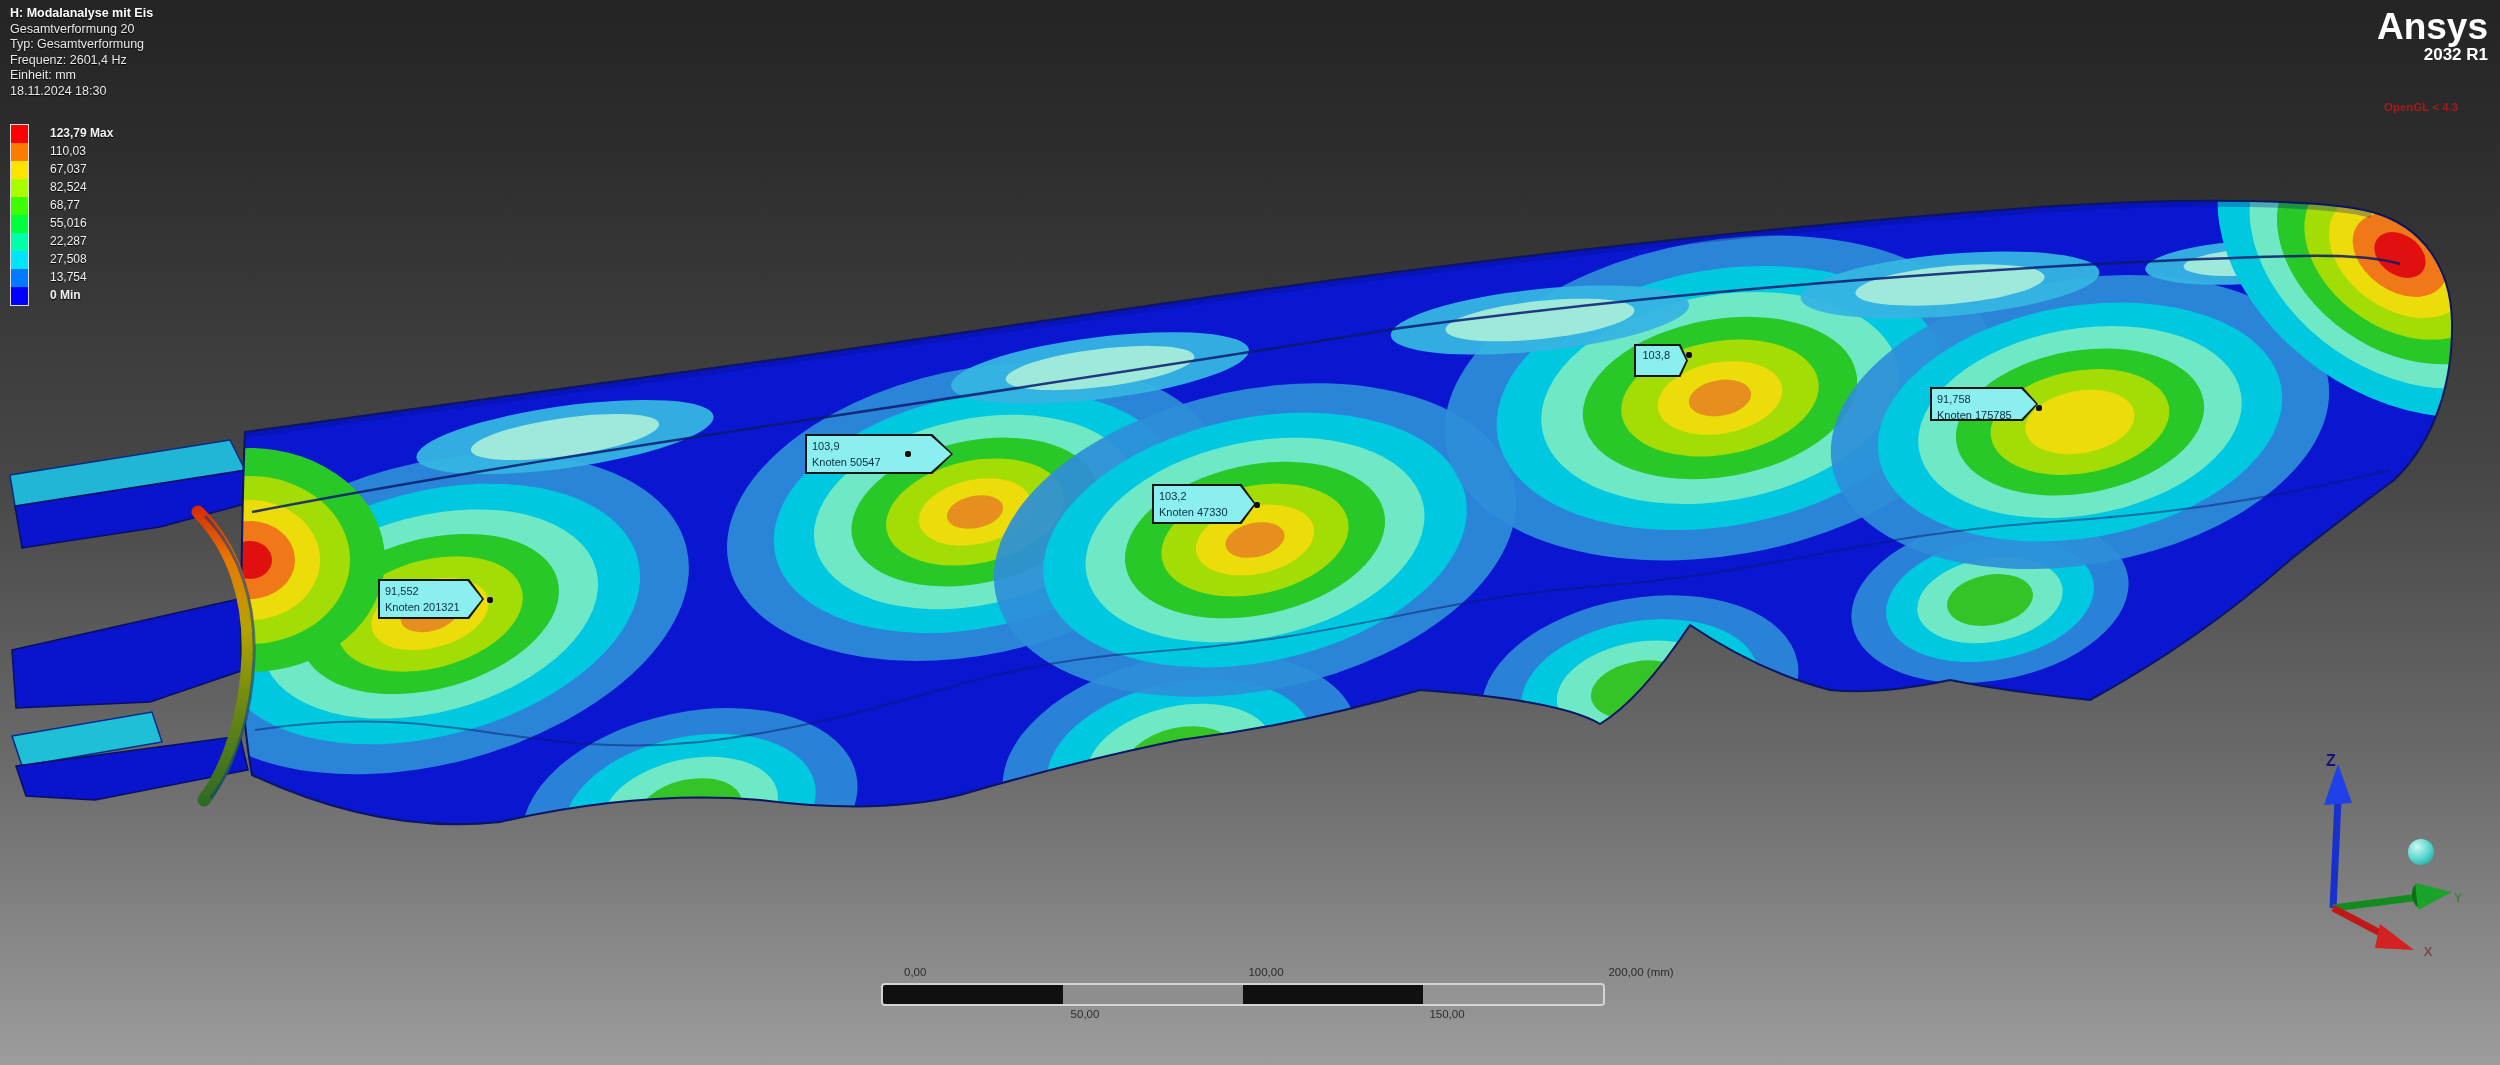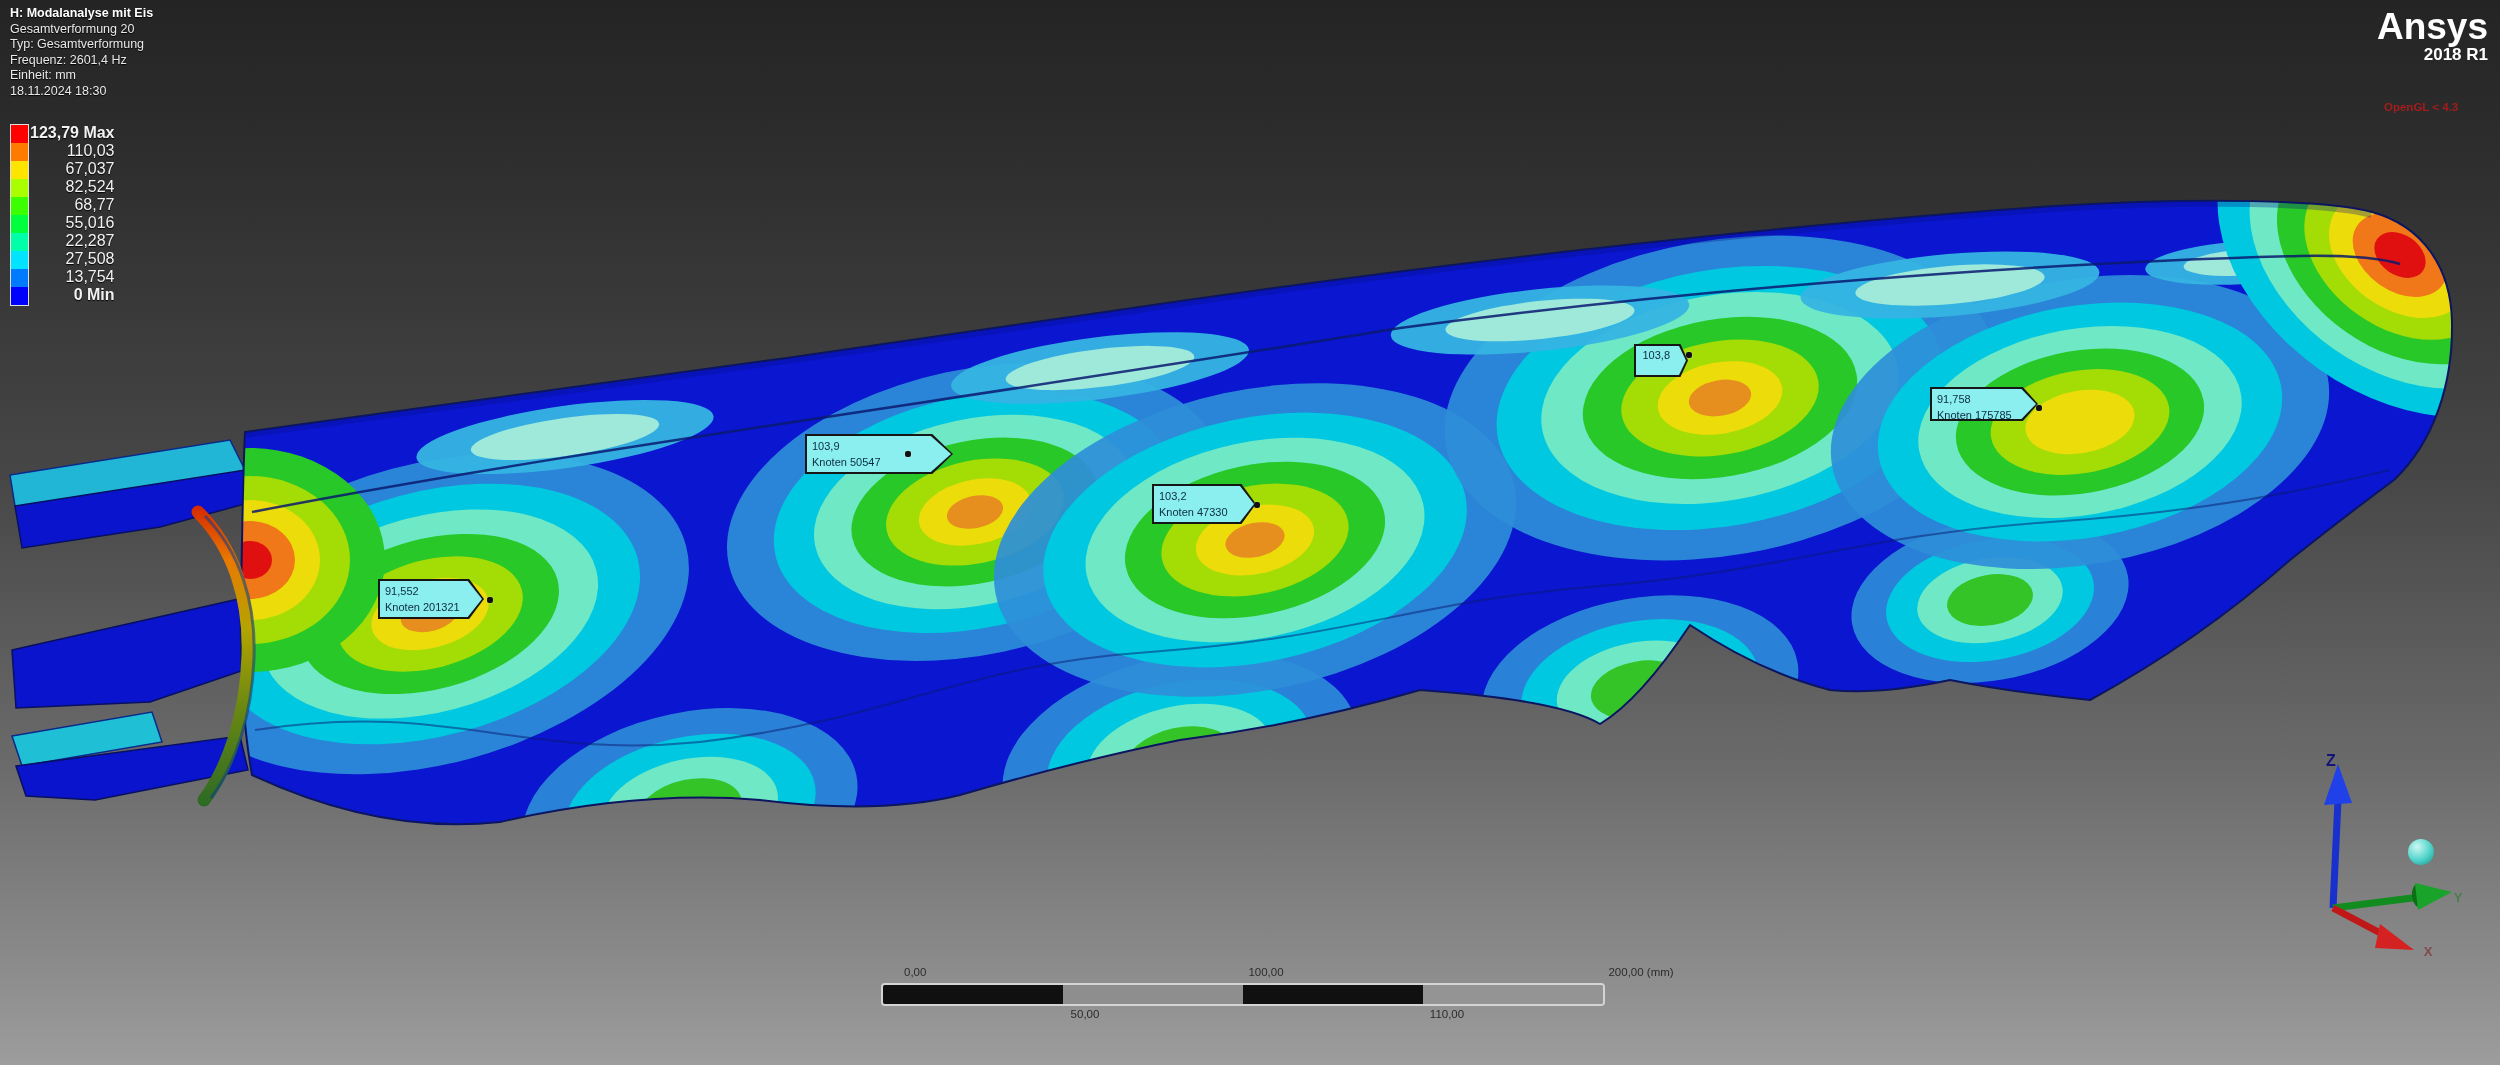--- a/index.html
+++ b/index.html
@@ -9,21 +9,21 @@
     background:linear-gradient(180deg,#242424 0%,#2d2d2d 14%,#474747 45%,#6b6b6b 72%,#8a8a8a 90%,#9d9d9d 100%);
   }
   #model-svg{position:absolute;left:0;top:0;}
   
   #info{position:absolute;left:10px;top:6px;color:#e9e9e9;font-size:12.5px;line-height:15.5px;text-shadow:0 1px 1px #000;}
   #info .title{font-weight:bold;color:#ffffff;}
   
   #legend{position:absolute;left:10px;top:124px;display:flex;}
   #legend .swatches{border:1px solid #dedede;width:17px;background:#000;}
   #legend .swatches div{width:17px;height:18px;}
-  #legend .labels{margin-left:1px;color:#f2f2f2;font-size:16px;text-shadow:0 1px 1px #000;text-align:right;}
+  #legend .labels{margin-left:21px;color:#f2f2f2;font-size:12px;text-shadow:0 1px 1px #000;}
   #legend .labels div{height:18px;line-height:18px;}
   #legend .labels div:first-child,#legend .labels div:last-child{font-weight:bold;}
   
   .anno{position:absolute;clip-path:polygon(0 0,86% 0,100% 50%,86% 100%,0 100%);
         background:#161616;filter:drop-shadow(0 0 0.5px #000);}
   .anno .inner{position:absolute;left:2px;top:2px;right:2px;bottom:2px;
         clip-path:polygon(0 0,86% 0,100% 50%,86% 100%,0 100%);
         background:#8BEFEF;color:#0b2d3f;font-size:11px;line-height:16px;
         padding:2px 16px 2px 5px;box-sizing:border-box;white-space:nowrap;}
   .anno-dot{position:absolute;width:6px;height:6px;background:#101010;border-radius:2px;box-shadow:0 0 1px #fff;}
@@ -260,23 +260,23 @@
       <span style="left:100%;transform:translateX(-30%);">200,00 (mm)</span>
     </div>
     <div class="bar">
       <div class="seg1"></div>
         <div class="seg2"></div>
         <div class="seg3"></div>
         <div class="seg4"></div>
     </div>
     <div class="row">
       <span style="left:25%;transform:translateX(-50%);">50,00</span>
-      <span style="left:75%;transform:translateX(-50%);">110,00</span>
+      <span style="left:75%;transform:translateX(-50%);">150,00</span>
     </div>
   </div>
 
   <div id="brand">
     <div class="name">Ansys</div>
-    <div class="version">2018 R1</div>
+    <div class="version">2032 R1</div>
   </div>
   <div id="opengl">OpenGL &lt; 4.3</div>
 
 </div>
 
 </body></html>

